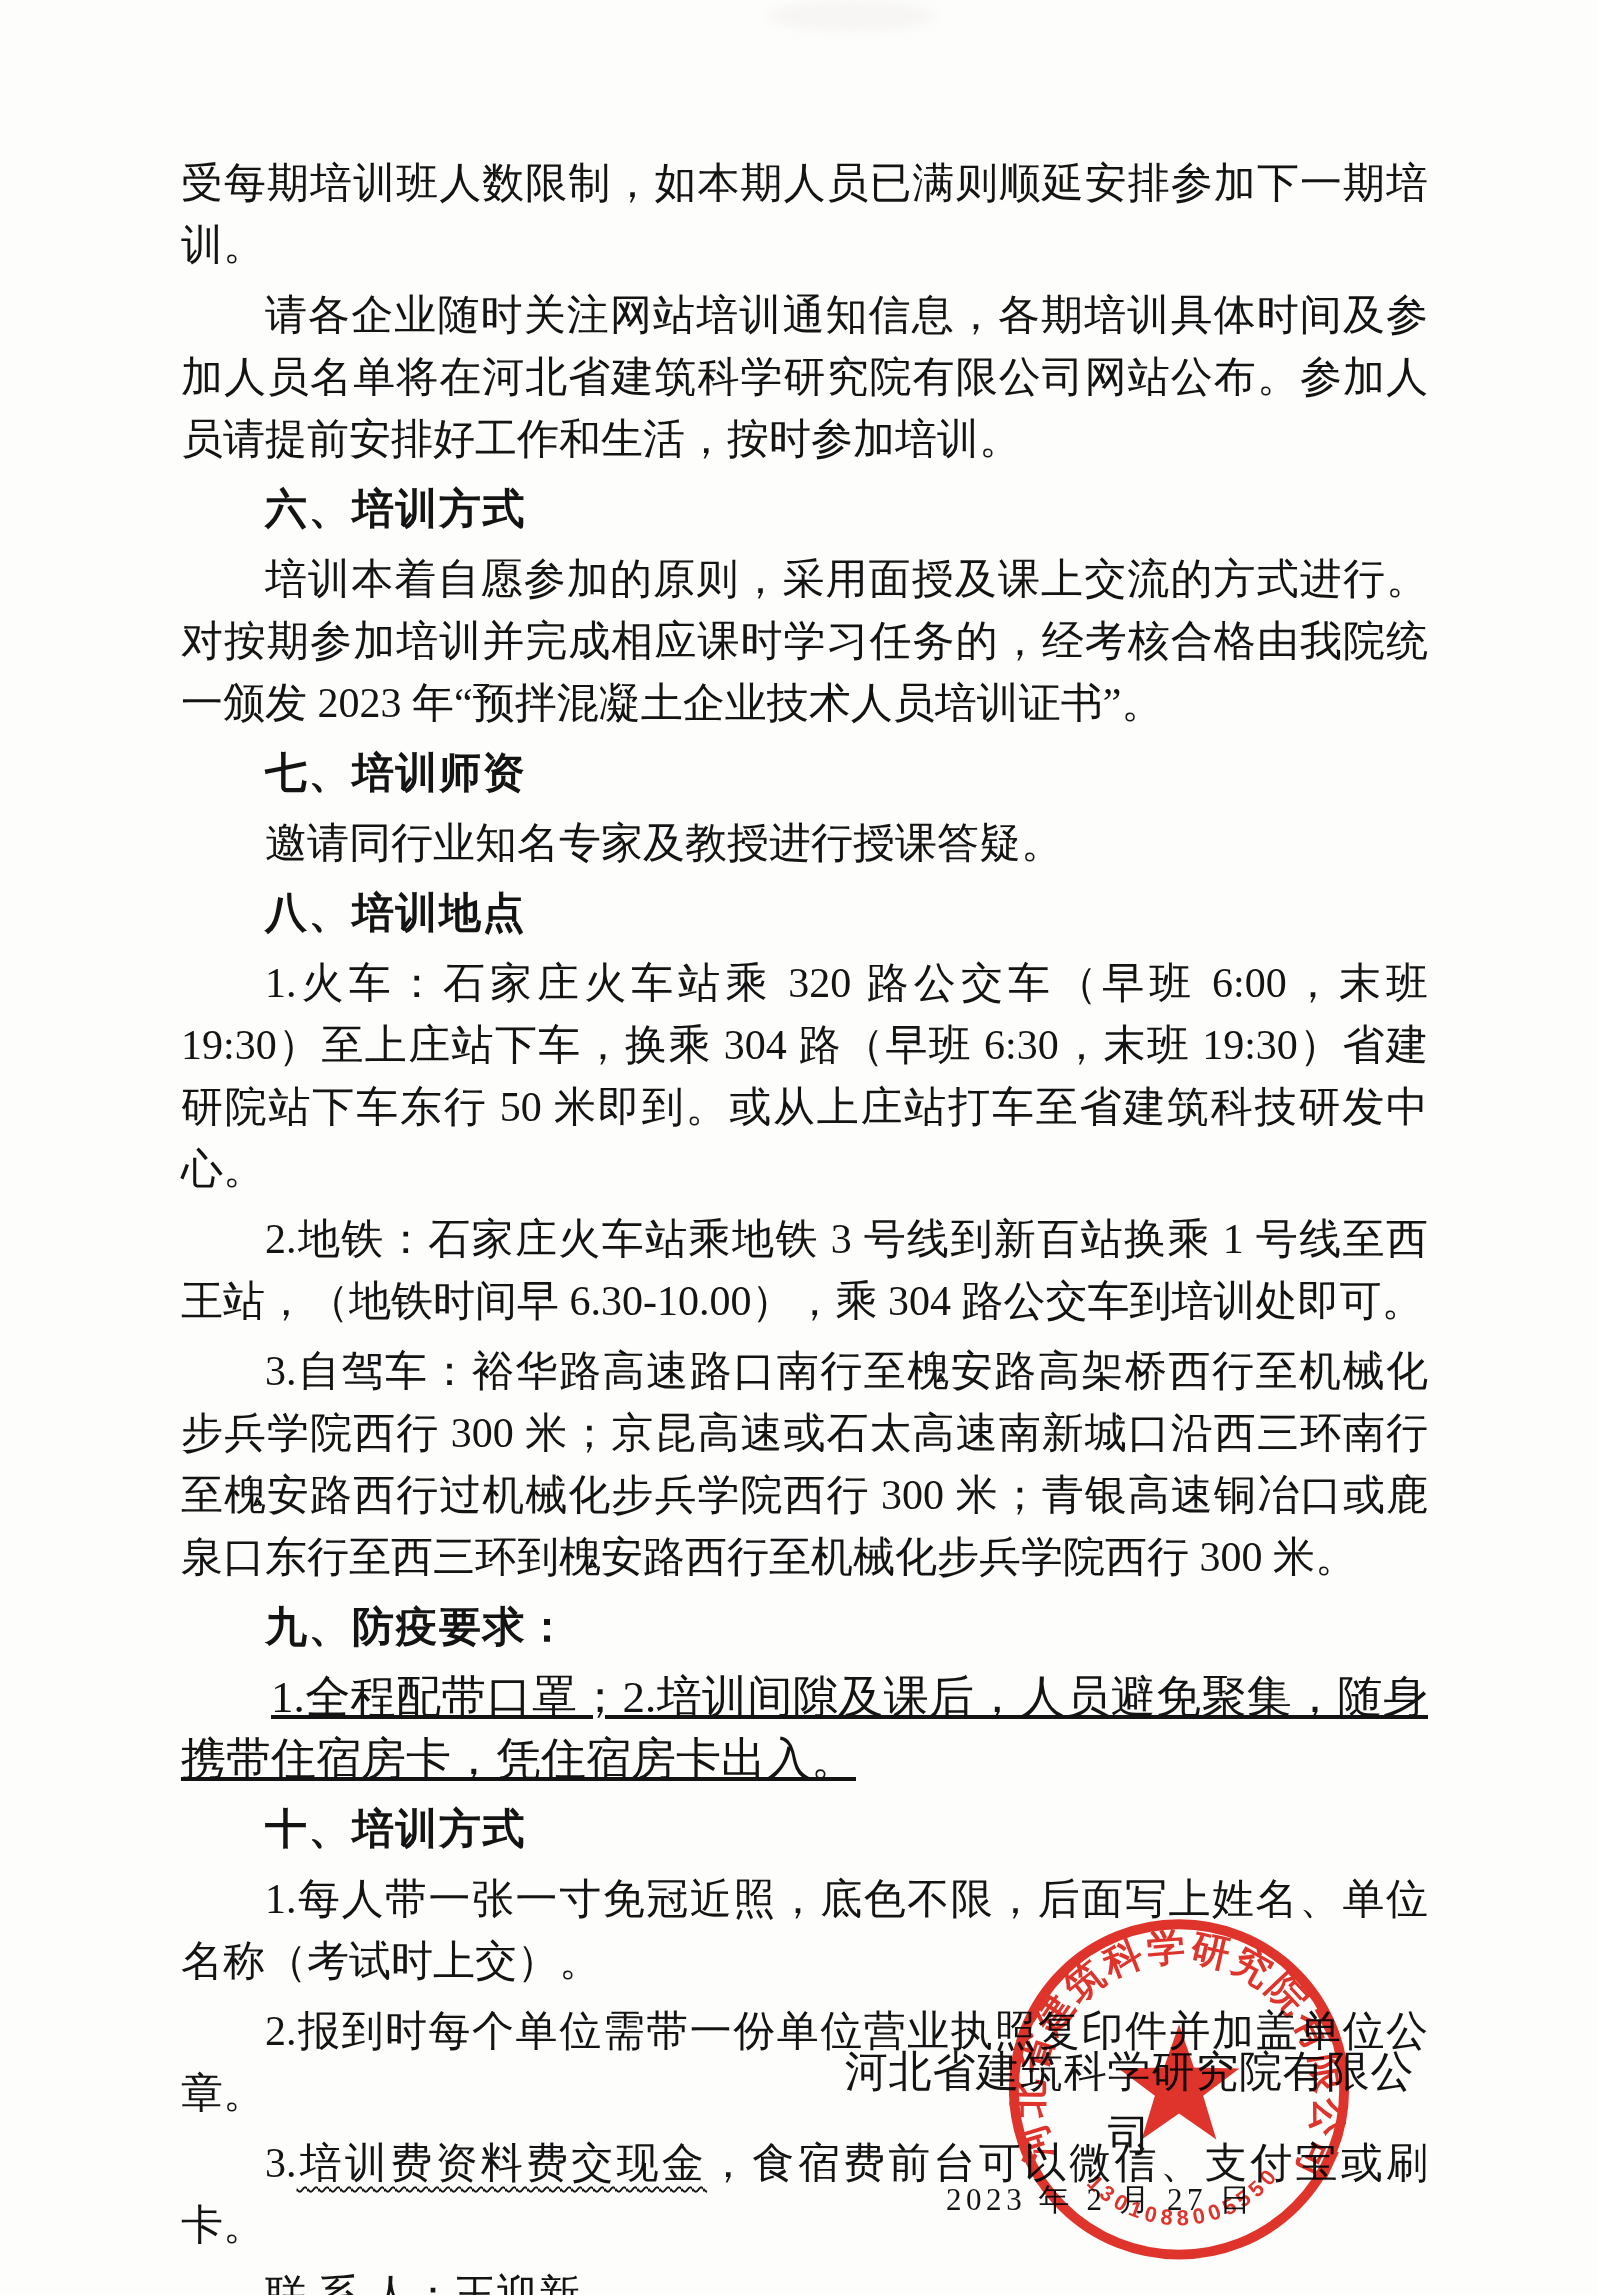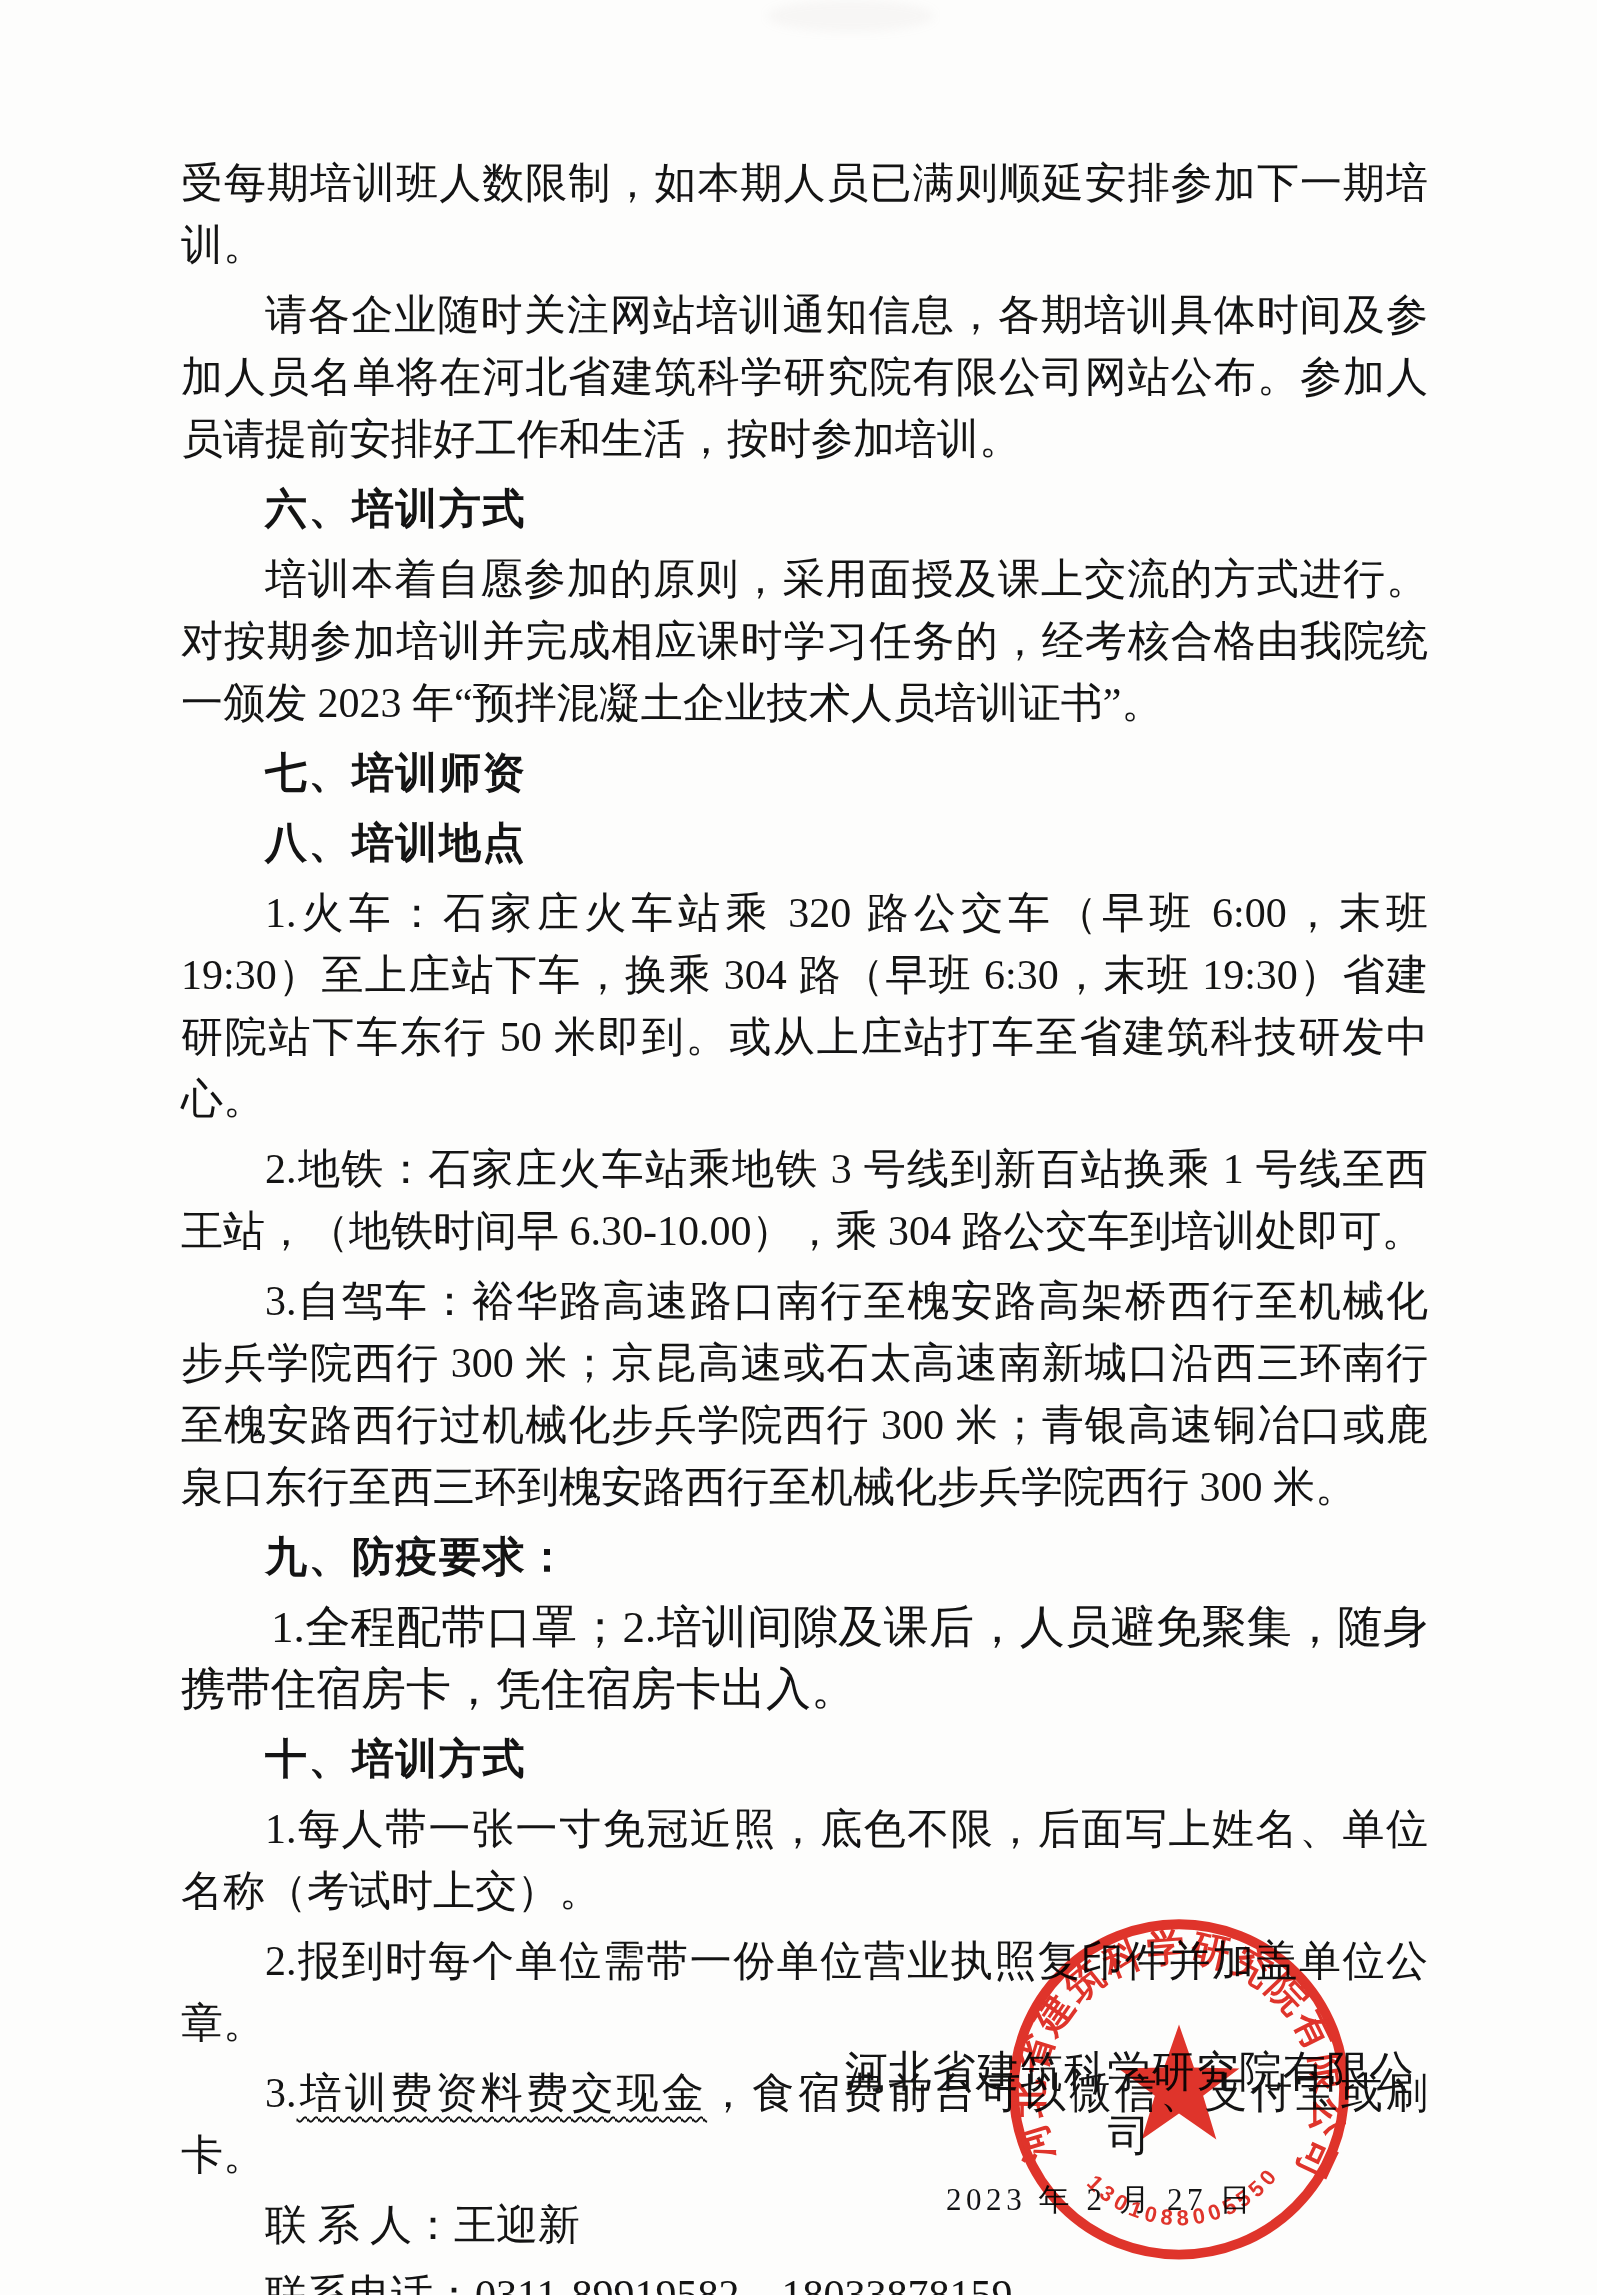--- a/index.html
+++ b/index.html
@@ -14,21 +14,21 @@
     font-size:42px;line-height:62px;text-align:justify;
   }
   .doc p{margin:8px;padding:0;}
   .indent{text-indent:2em;}
   .noindent{text-indent:0;}
   .sec-heading{
     text-indent:2em;font-weight:bold;
     font-family:"Liberation Sans","DejaVu Sans",sans-serif;
     letter-spacing:1.5px;
   }
-  .p-covid{font-size:45px;line-height:62px;text-indent:2em;}
+  .p-covid{font-size:45px;line-height:62px;text-indent:2em;text-decoration:underline;}
   .wavy{
     text-decoration:underline;
     text-decoration-style:wavy;
     text-decoration-thickness:2.3px;
     text-underline-offset:9px;
   }
   .contact-line{text-indent:2em;}
   .signature{
     position:absolute;left:841px;top:2040px;width:577px;
     text-align:center;z-index:2;
@@ -52,20 +52,21 @@
 <div class="scan-artifact"></div>
 
 <div class="doc">
   <p class="noindent">受每期培训班人数限制，如本期人员已满则顺延安排参加下一期培训。</p>
   <p class="indent">请各企业随时关注网站培训通知信息，各期培训具体时间及参加人员名单将在河北省建筑科学研究院有限公司网站公布。参加人员请提前安排好工作和生活，按时参加培训。</p>
 
   <p class="sec-heading">六、培训方式</p>
   <p class="indent">培训本着自愿参加的原则，采用面授及课上交流的方式进行。对按期参加培训并完成相应课时学习任务的，经考核合格由我院统一颁发 2023 年“预拌混凝土企业技术人员培训证书”。</p>
 
   <p class="sec-heading">七、培训师资</p>
+  <p class="indent">邀请同行业知名专家及教授进行授课答疑。</p>
 
   <p class="sec-heading">八、培训地点</p>
   <p class="indent">1.火车：石家庄火车站乘 320 路公交车（早班 6:00，末班 19:30）至上庄站下车，换乘 304 路（早班 6:30，末班 19:30）省建研院站下车东行 50 米即到。或从上庄站打车至省建筑科技研发中心。</p>
   <p class="indent">2.地铁：石家庄火车站乘地铁 3 号线到新百站换乘 1 号线至西王站，（地铁时间早 6.30-10.00），乘 304 路公交车到培训处即可。</p>
   <p class="indent">3.自驾车：裕华路高速路口南行至槐安路高架桥西行至机械化步兵学院西行 300 米；京昆高速或石太高速南新城口沿西三环南行至槐安路西行过机械化步兵学院西行 300 米；青银高速铜冶口或鹿泉口东行至西三环到槐安路西行至机械化步兵学院西行 300 米。</p>
 
   <p class="sec-heading">九、防疫要求：</p>
   <p class="p-covid">1.全程配带口罩；2.培训间隙及课后，人员避免聚集，随身携带住宿房卡，凭住宿房卡出入。</p>
 
   <p class="sec-heading">十、培训方式</p>

